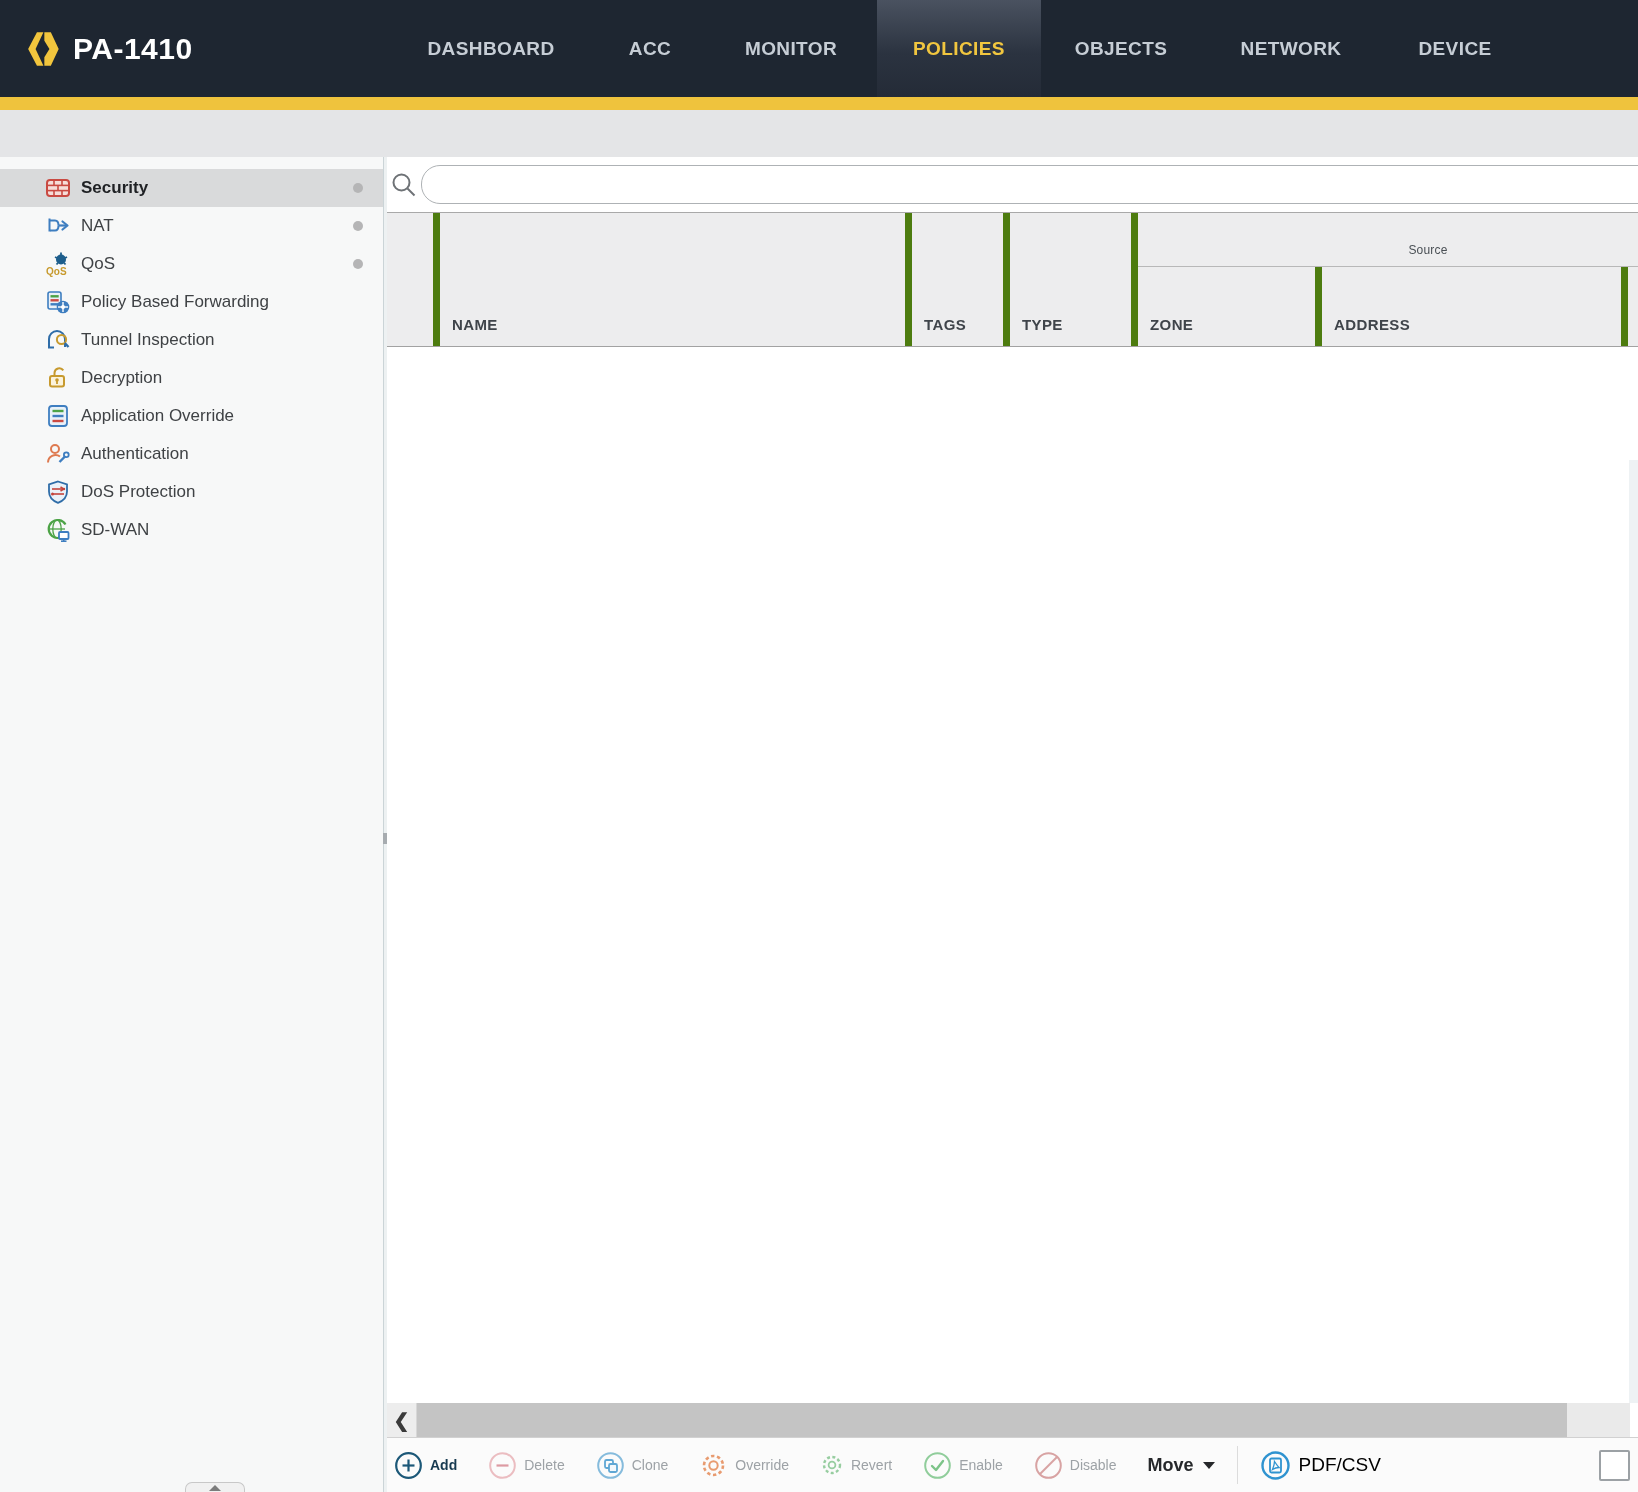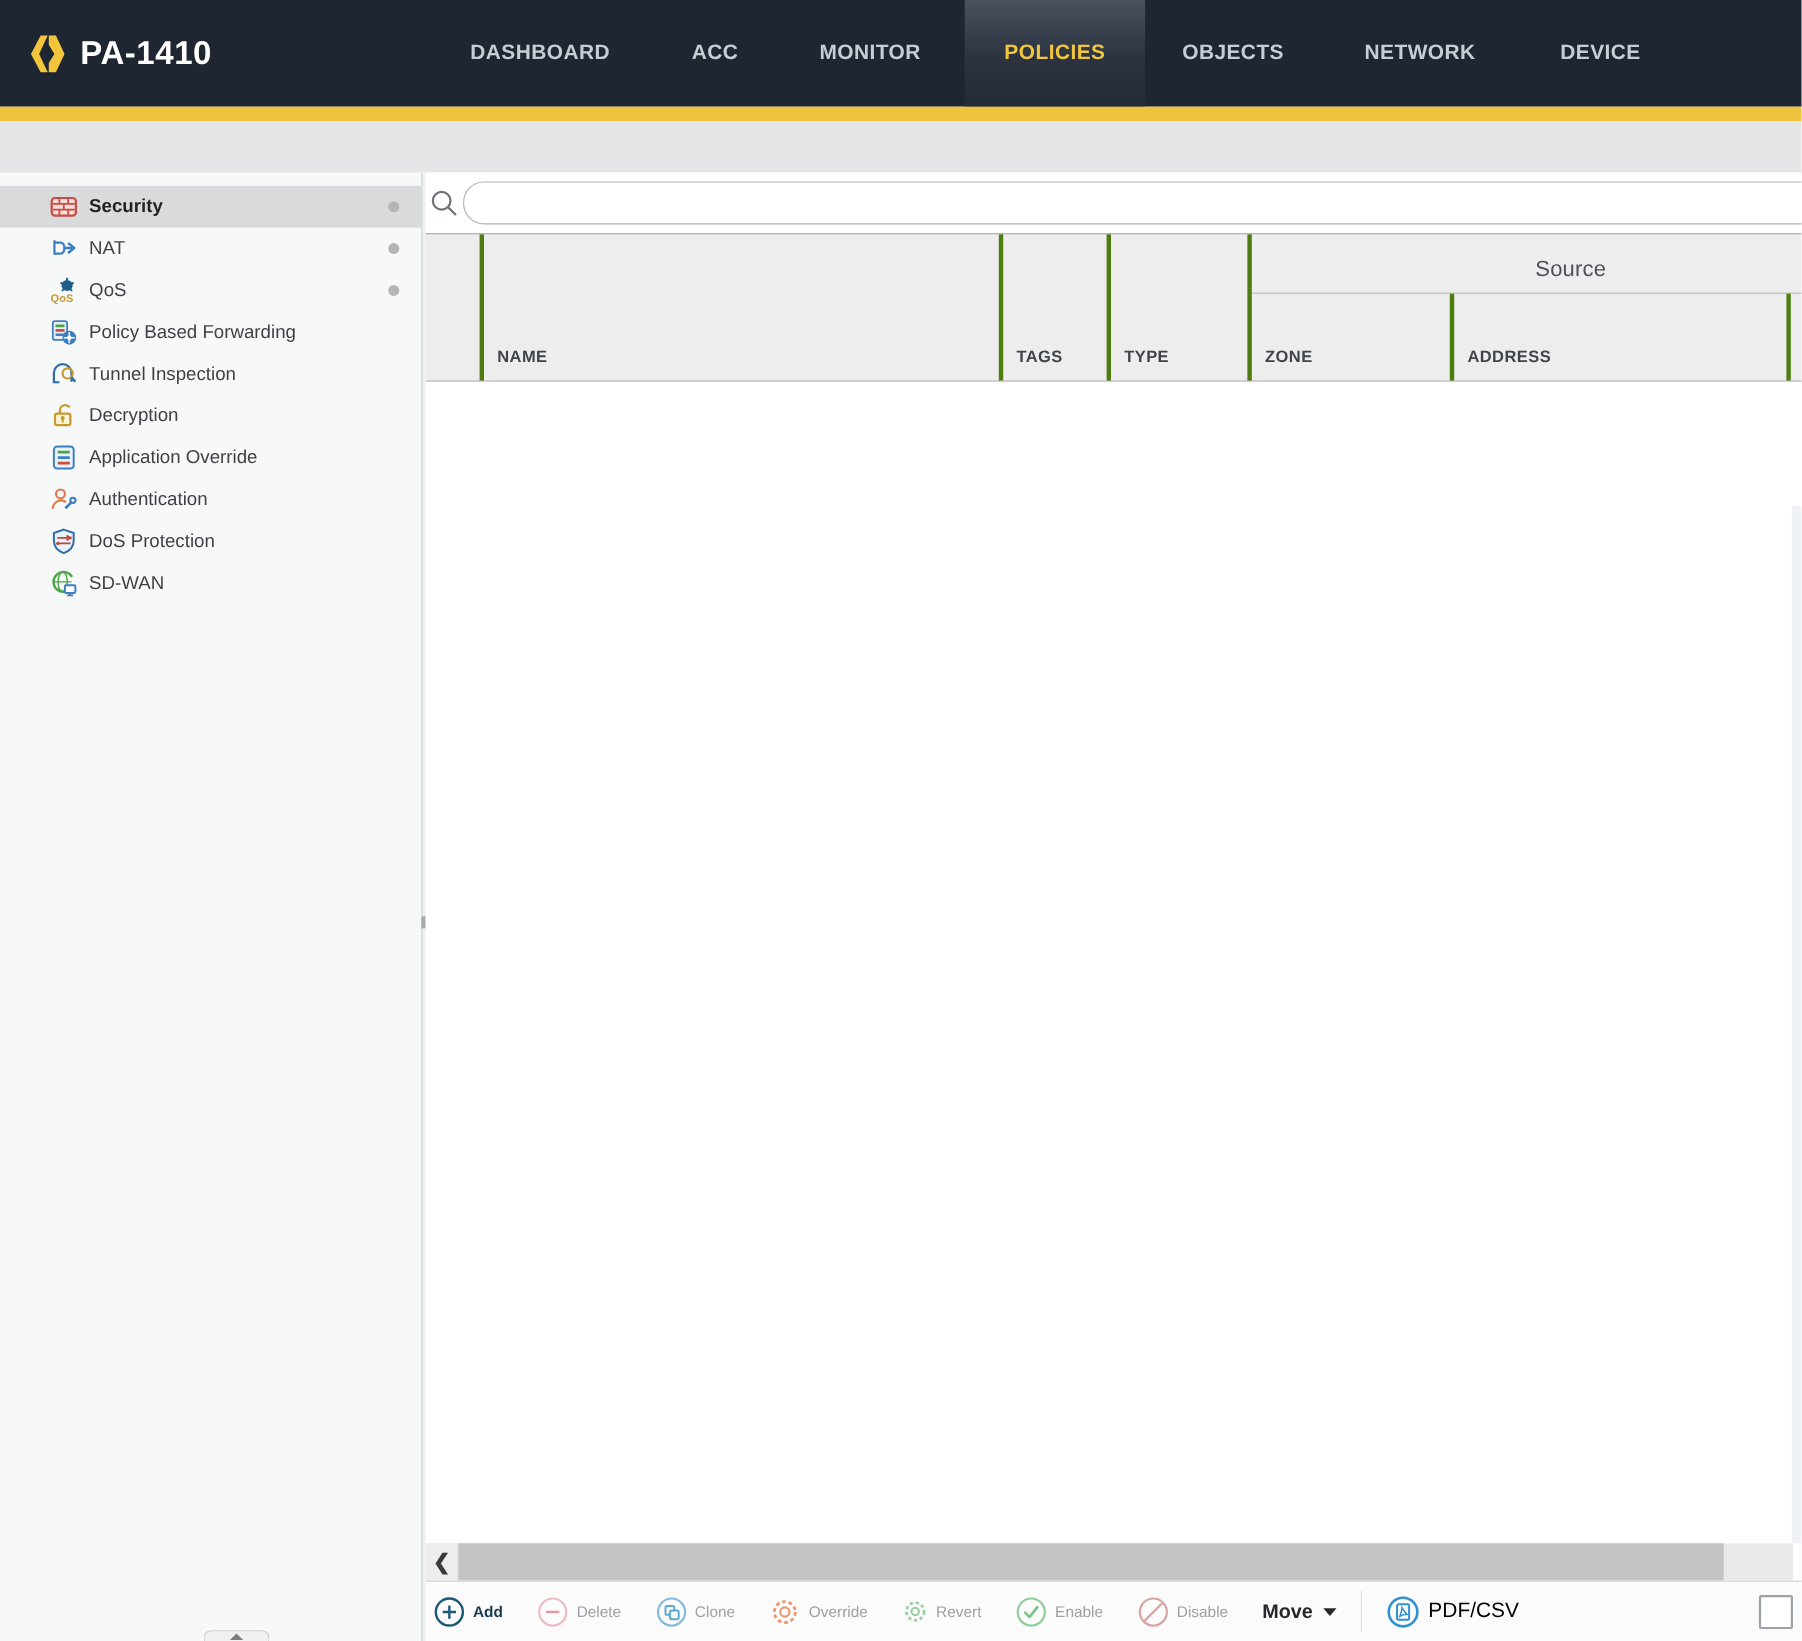--- a/index.html
+++ b/index.html
@@ -42,30 +42,30 @@
   .main{position:absolute;left:387px;top:157px;width:1251px;height:1335px;background:#fff;}
   .searchrow{position:absolute;left:0;top:0;right:0;height:55px;background:#fff;
              display:flex;align-items:center;padding-left:3px;box-sizing:border-box;}
   .search-input{flex:1;height:37px;margin-left:3px;margin-right:-26px;border:1.5px solid #AEB2B5;
              border-radius:19px;padding:0 18px;font-size:17px;font-family:"Liberation Sans",sans-serif;
              outline:none;background:#fff;color:#333;}
 
   .thead{position:absolute;left:0;top:55px;right:0;height:135px;background:#EDEDEE;
          border-top:1.5px solid #A9A9A9;border-bottom:1.5px solid #A2A2A2;
          display:flex;box-sizing:border-box;}
-  .th{box-sizing:border-box;border-right:4px solid #4d7c0f;display:flex;align-items:flex-end;
+  .th{box-sizing:border-box;border-right:7px solid #4d7c0f;display:flex;align-items:flex-end;
       padding:0 0 13px 12px;font-size:15px;font-weight:700;color:#3F444A;letter-spacing:.4px;cursor:pointer;}
   .th-sel{width:53px;}
   .th-name{width:472px;}
   .th-tags{width:98px;}
   .th-type{width:128px;}
   .th-group{flex:1;display:flex;flex-direction:column;border-right:none;padding:0;align-items:stretch;cursor:default;}
   .group-label{height:54px;box-sizing:border-box;border-bottom:1px solid #B8B8B8;
       display:flex;align-items:flex-end;justify-content:center;padding:0 0 9px 80px;
-      font-size:20px;font-weight:400;color:#4A5055;letter-spacing:.2px;}
+      font-size:12px;font-weight:400;color:#4A5055;letter-spacing:.2px;}
   .group-cols{flex:1;display:flex;}
   .th-zone{width:184px;text-align:center;}
   .th-address{width:306px;}
   .th-partial{flex:1;border-right:none;padding:0;}
 
   .tbody{position:absolute;left:0;top:190px;right:0;bottom:89px;background:#fff;}
   .vstrip{position:absolute;right:0;top:303px;width:9px;height:943px;background:#EEF2F4;}
 
   .hscroll{position:absolute;left:0;right:0;top:1246px;height:34px;background:#EAEAEA;}
   .hscroll .btn{position:absolute;left:0;top:0;width:30px;height:34px;background:#EDEDED;

